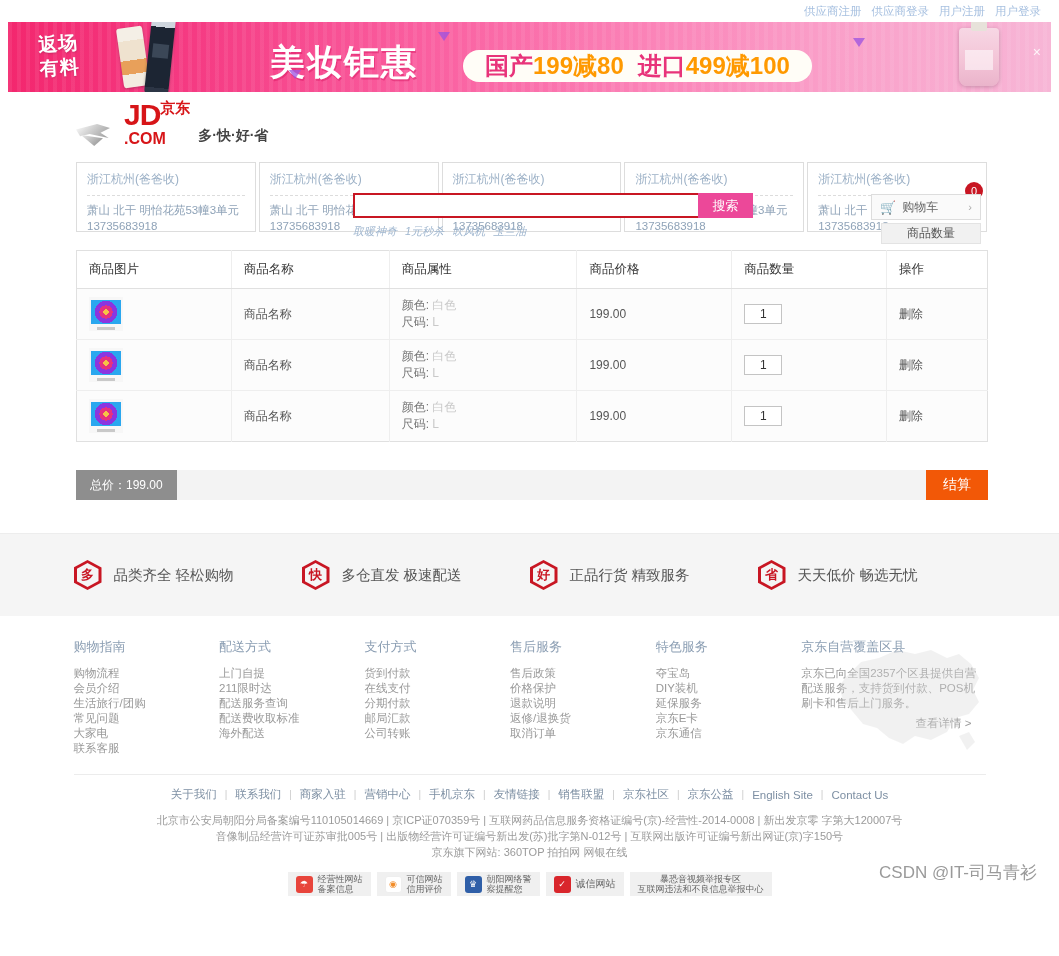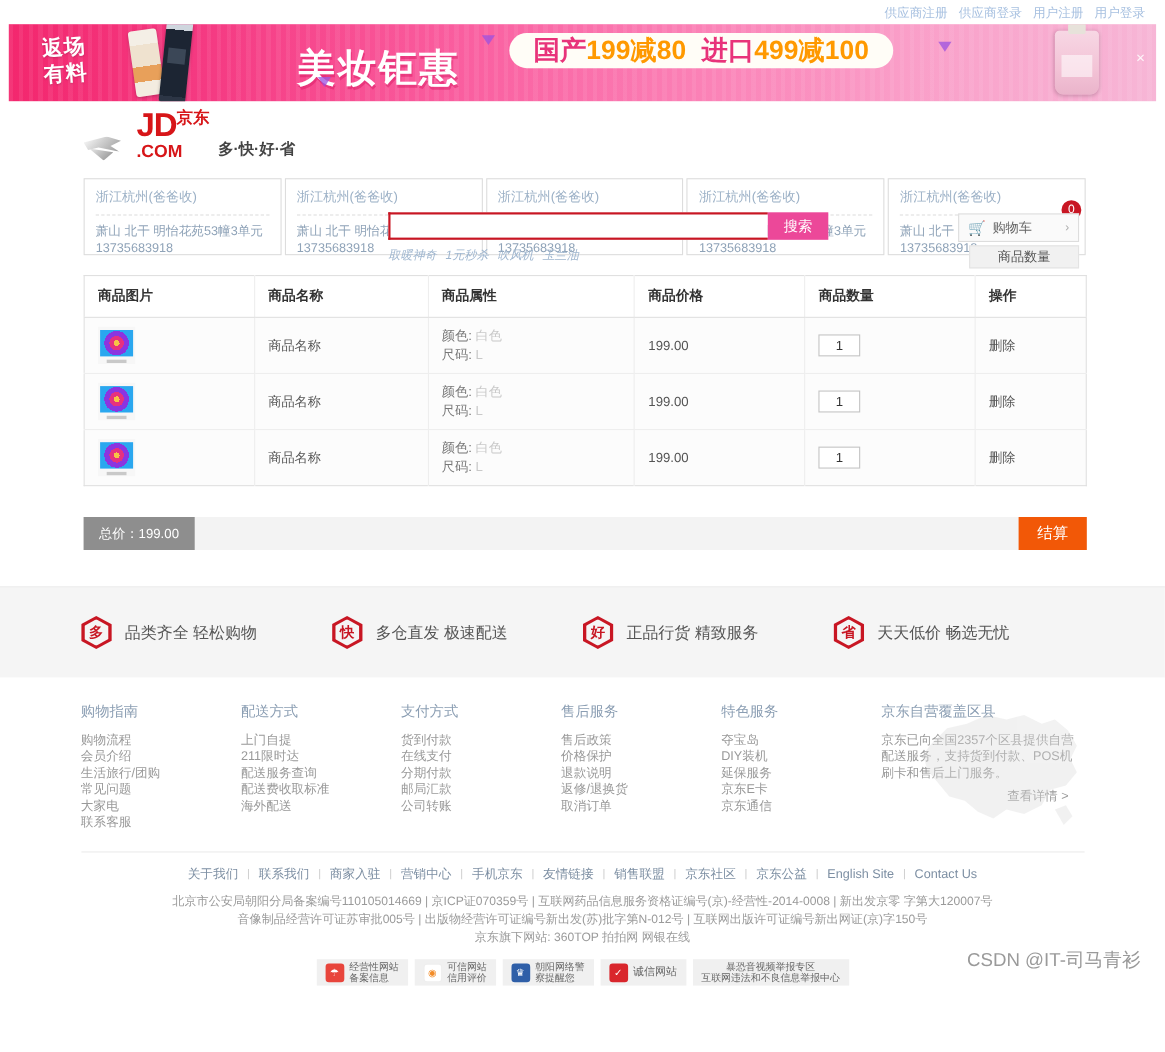--- a/index.html
+++ b/index.html
@@ -25,21 +25,21 @@
               transform: rotate(-4deg); text-shadow: 0 1px 2px rgba(0,0,0,.18); }
   .prod1 { position:absolute; left: 112px; top: 5px; width: 26px; height: 60px; border-radius: 3px;
            background: linear-gradient(180deg,#f4efe6 0 22%, #efe2cf 22% 55%, #e8a05a 55% 78%, #f3ece0 78% 100%); transform: rotate(-8deg);
            box-shadow: 0 1px 3px rgba(0,0,0,.25);}
   .prod2 { position:absolute; left: 140px; top: -4px; width: 24px; height: 76px; border-radius: 3px;
            background: linear-gradient(180deg,#cfd6de 0 12%, #1c2533 12% 92%, #2c3545 92% 100%); transform: rotate(6deg);
            box-shadow: 0 1px 3px rgba(0,0,0,.3);}
   .prod2:after{content:"";position:absolute;left:4px;top:26px;width:16px;height:14px;background:#3b4757;}
   .banner-title { position:absolute; left: 262px; top: 17px; font-size: 35px; color: #fff; font-weight: bold; letter-spacing: 2px;
                   text-shadow: 1px 2px 0 rgba(214,20,96,.45); }
-  .pill { position: absolute; left: 455px; top: 8px; height: 32px; padding: 0 22px; background: #fffdf7; border-radius: 18px;
+  .pill { position: absolute; left: 455px; top: 28px; height: 32px; padding: 0 22px; background: #fffdf7; border-radius: 18px;
           display: flex; align-items: center; gap: 14px; font-size: 24px; font-weight: bold; white-space: nowrap; }
   .pill .cn { color: #e8337a; }
   .pill .num { color: #ff9900; }
   .perfume { position:absolute; right: 52px; top: 6px; width: 40px; height: 58px; border-radius: 4px 4px 8px 8px;
              background: linear-gradient(180deg,#f7d7e4 0%, #f3c3d6 60%, #eab4cb 100%); box-shadow: 0 1px 4px rgba(0,0,0,.2); }
   .perfume:before{content:"";position:absolute;left:12px;top:-7px;width:16px;height:10px;background:#e7e2da;border-radius:2px;}
   .perfume:after{content:"";position:absolute;left:6px;top:22px;width:28px;height:20px;background:rgba(255,255,255,.55);}
   .banner-close { position: absolute; right: 10px; top: 22px; color: rgba(255,255,255,.85); font-size: 14px; cursor: pointer; }
   .tri { position:absolute; width:0;height:0;border-left:6px solid transparent;border-right:6px solid transparent;border-top:9px solid #9b51e0;opacity:.75;}
 
@@ -77,21 +77,21 @@
   
   .addr-row { margin: 8px 72px 0 76px; display: flex; gap: 3px; }
   .addr-card { flex: 1; border: 1px solid #ddd; background: #fff; height: 70px; padding: 8px 10px; }
   .addr-title { font-size: 12px; color: #9bb0c6; padding-bottom: 7px; border-bottom: 1px dashed #dcdcdc; }
   .addr-line { font-size: 11.5px; color: #8fa3b8; margin-top: 7px; }
   .addr-phone { font-size: 11.5px; color: #8fa3b8; margin-top: 2px; }
 
   
   .cart-table { margin: 18px 72px 0 76px; border: 1px solid #e0e0e0; border-collapse: collapse; width: 912px; background: #fff; }
   .cart-table th { background: #fff; border-bottom: 1px solid #e0e0e0; border-right: 1px solid #eee;
-                   text-align: left; padding: 10px 12px; font-size: 12.5px; color: #333; font-weight: bold; }
+                   text-align: left; padding: 10px 12px; font-size: 12.5px; color: #333; font-weight: normal; }
   .cart-table td { border-bottom: 1px solid #eee; border-right: 1px solid #eee; padding: 8px 12px; font-size: 12px; color: #555;
                    vertical-align: middle; background: #fcfcfc; }
   .cart-table tr td:last-child, .cart-table tr th:last-child { border-right: none; }
   .cart-table tbody tr:last-child td { border-bottom: none; }
   .col-img { width: 155px; } .col-name { width: 158px; } .col-attr { width: 188px; }
   .col-price { width: 155px; } .col-qty { width: 155px; } .col-op { width: 101px; }
   .thumb { width: 34px; height: 34px; position: relative; background: #f7f7f7; }
   .thumb .screen { position:absolute; left:2px; top:3px; right:2px; height:24px;
      background: radial-gradient(circle at 50% 50%, #f6c445 0 14%, #e6317f 14% 34%, #8b35e0 34% 58%, #2aa7ef 58% 100%); }
   .thumb .stand { position:absolute; left: 8px; bottom: 1px; width: 18px; height: 3px; background: #c9c9c9; }

